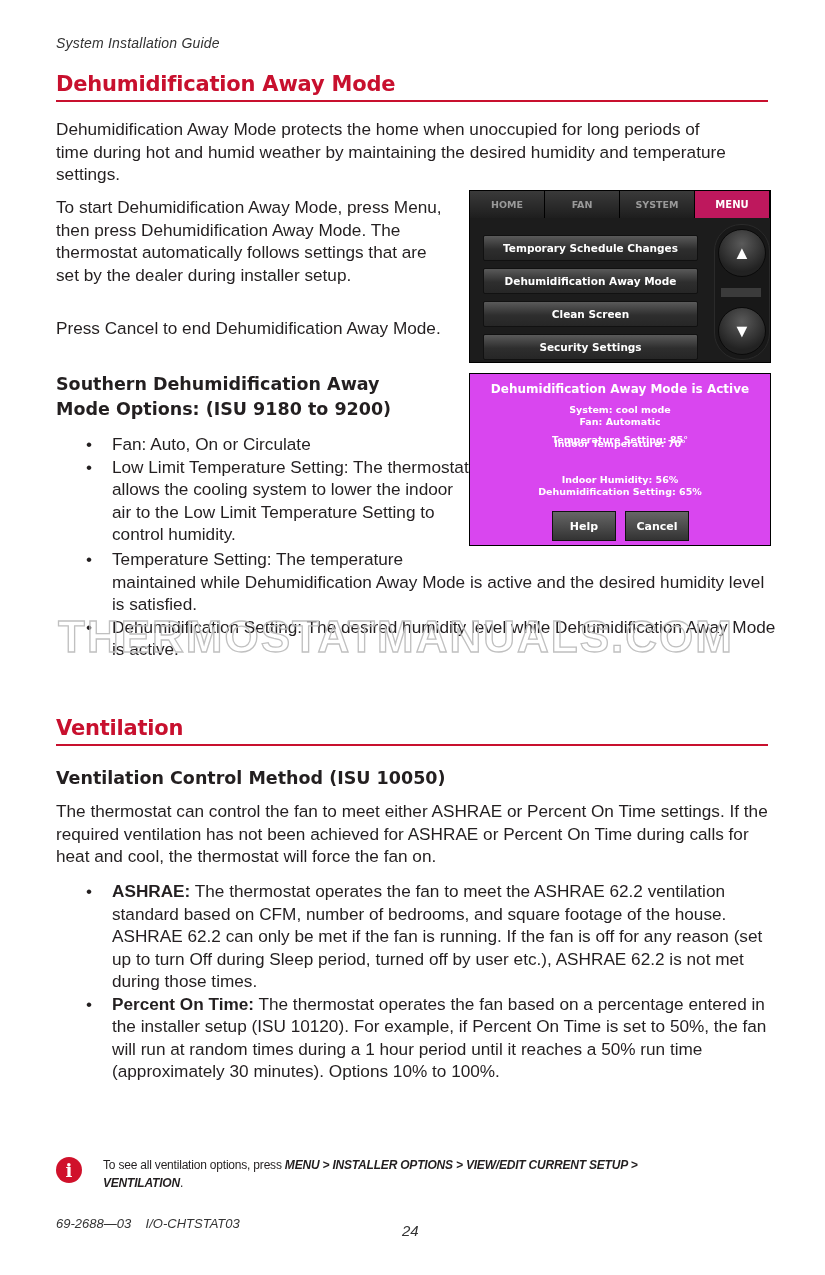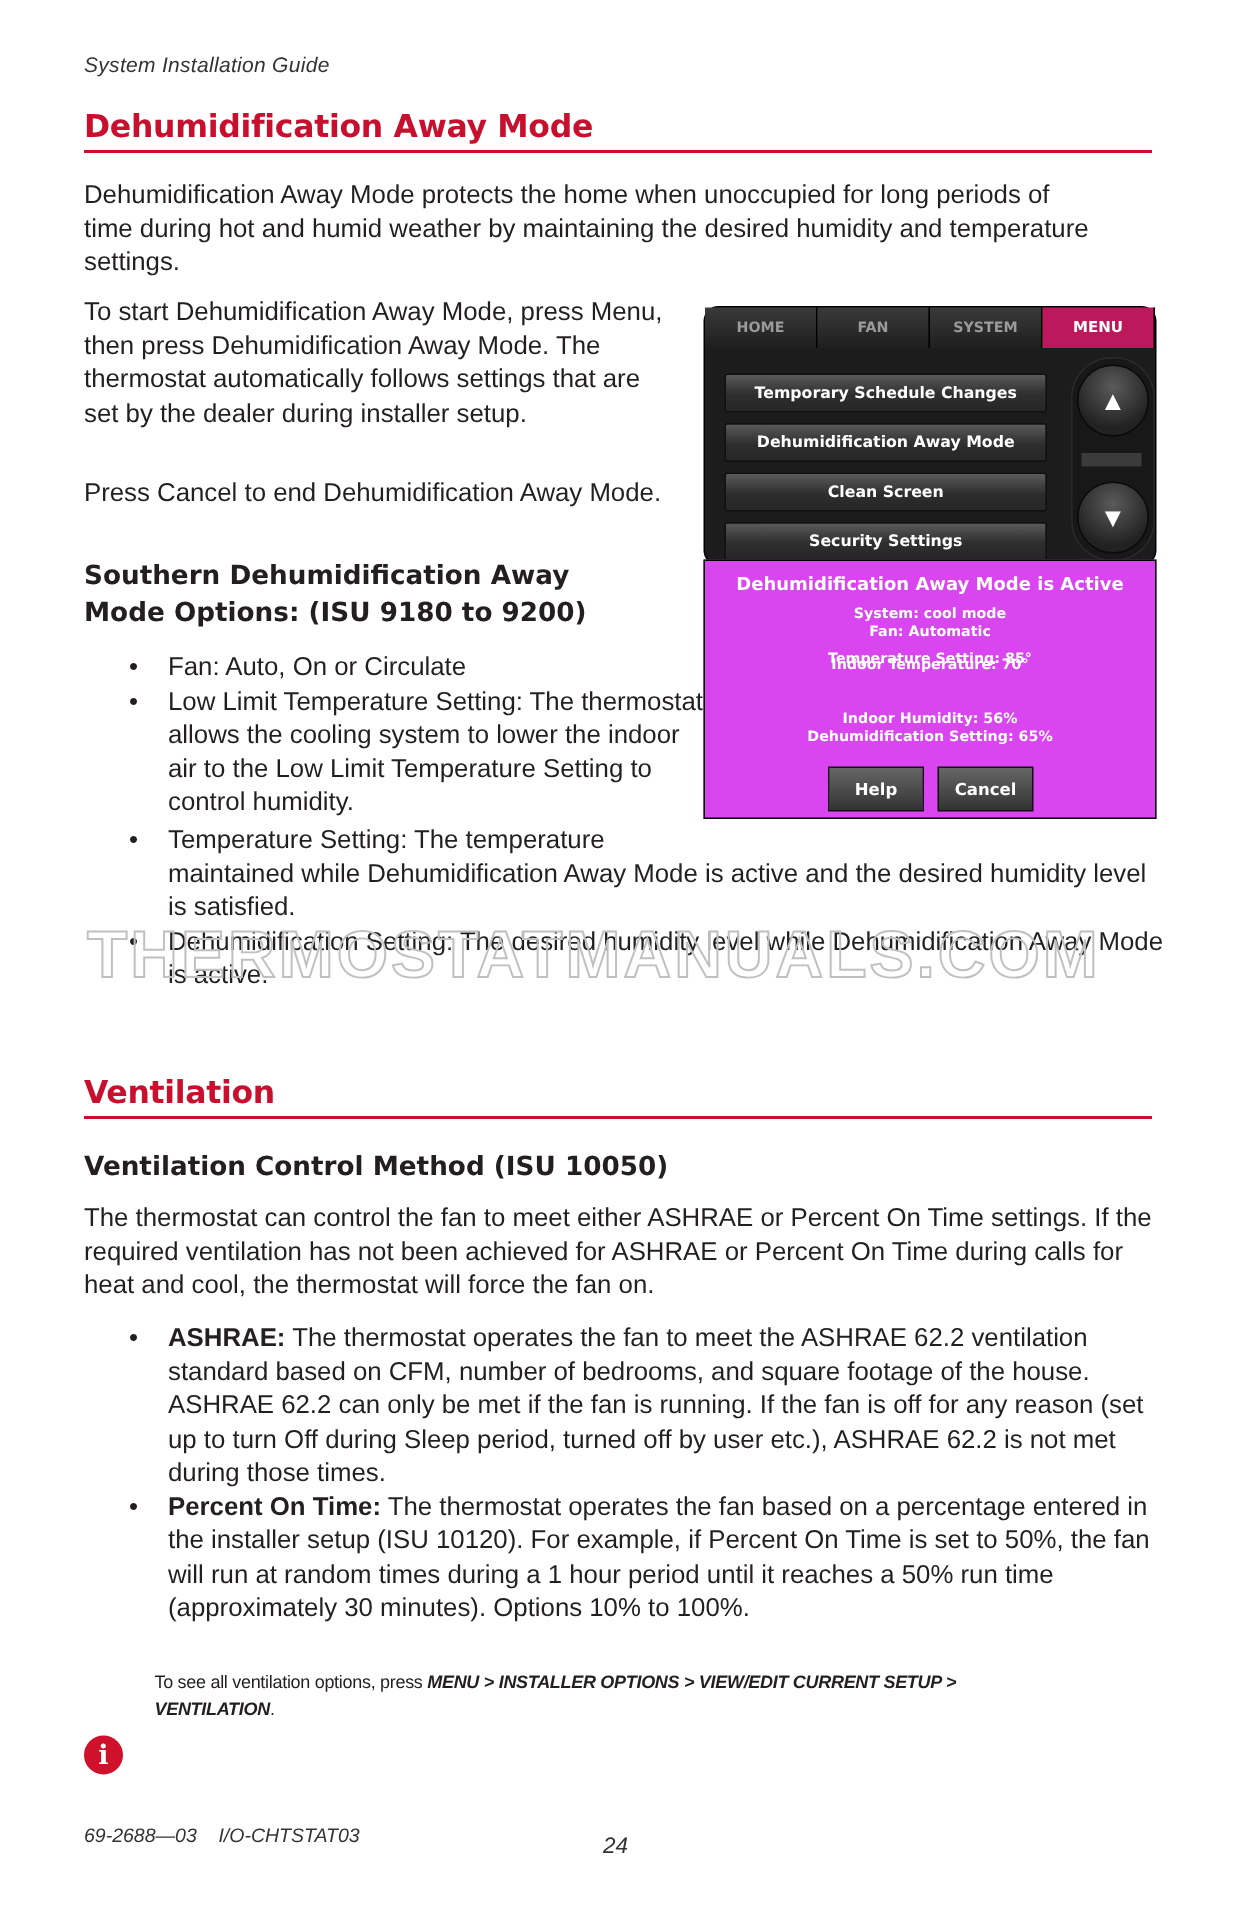--- a/index.html
+++ b/index.html
@@ -43,21 +43,21 @@
     .s2-btn { position: absolute; top: 137px; height: 28px; width: 62px; border: 1px solid #111;
               background: linear-gradient(#666, #333); color: #fff; font-size: 11px;
               display: flex; align-items: center; justify-content: center; }
 
     .watermark { left: 58px; top: 612px; font-size: 44px; font-weight: bold; letter-spacing: 2px;
                  color: transparent; -webkit-text-stroke: 1.3px #c0c0c0; font-family: "Liberation Sans", sans-serif; }
 
     .info-icon { left: 56px; top: 1157px; width: 26px; height: 26px; border-radius: 50%; background: #d0112b;
                  color: #fff; display: flex; align-items: center; justify-content: center; font-weight: bold;
                  font-family: "DejaVu Serif", serif; font-size: 18px; }
-    .note { left: 103px; top: 1112px; font-size: 12px; line-height: 18px; color: #231f20; width: 600px; letter-spacing: -0.2px; }
+    .note { left: 103px; top: 1156px; font-size: 12px; line-height: 18px; color: #231f20; width: 600px; letter-spacing: -0.2px; }
     .note b { font-style: italic; }
     .footer-left { left: 56px; top: 1216px; font-size: 13px; font-style: italic; color: #333; }
     .footer-page { left: 402px; top: 1222px; font-size: 15px; font-style: italic; color: #333; }
   </style>
 </head>
 <body>
 
 <div class="abs running-header">System Installation Guide</div>
 
 <div class="abs h1" style="top:72px;">Dehumidification Away Mode</div>
@@ -71,21 +71,21 @@
 
 <ul class="abs bul body-text" style="left:56px; top:421px; width:420px;">
   <li>Fan: Auto, On or Circulate</li>
   <li style="width:360px;">Low Limit Temperature Setting: The thermostat allows the cooling system to lower the indoor air to the Low Limit Temperature Setting to control humidity.</li>
 </ul>
 <ul class="abs bul body-text" style="left:56px; top:536px; width:712px;">
   <li><span>Temperature Setting: The temperature</span><br><span>maintained while Dehumidification Away Mode is active and the desired humidity level is satisfied.</span></li>
   <li>Dehumidification Setting: The desired humidity level while Dehumidification Away Mode is active.</li>
 </ul>
 
-<div class="abs screen" style="left:469px; top:204px; width:300px; height:171px;border-radius:10px;">
+<div class="abs screen" style="left:469px; top:190px; width:300px; height:171px;">
   <div class="tabs">
     <div class="tab">HOME</div>
     <div class="tab">FAN</div>
     <div class="tab">SYSTEM</div>
     <div class="tab active">MENU</div>
   </div>
   <div class="menu-btn" style="top:44px;">Temporary Schedule Changes</div>
   <div class="menu-btn" style="top:77px;">Dehumidification Away Mode</div>
   <div class="menu-btn" style="top:110px;">Clean Screen</div>
   <div class="menu-btn" style="top:143px;">Security Settings</div>

